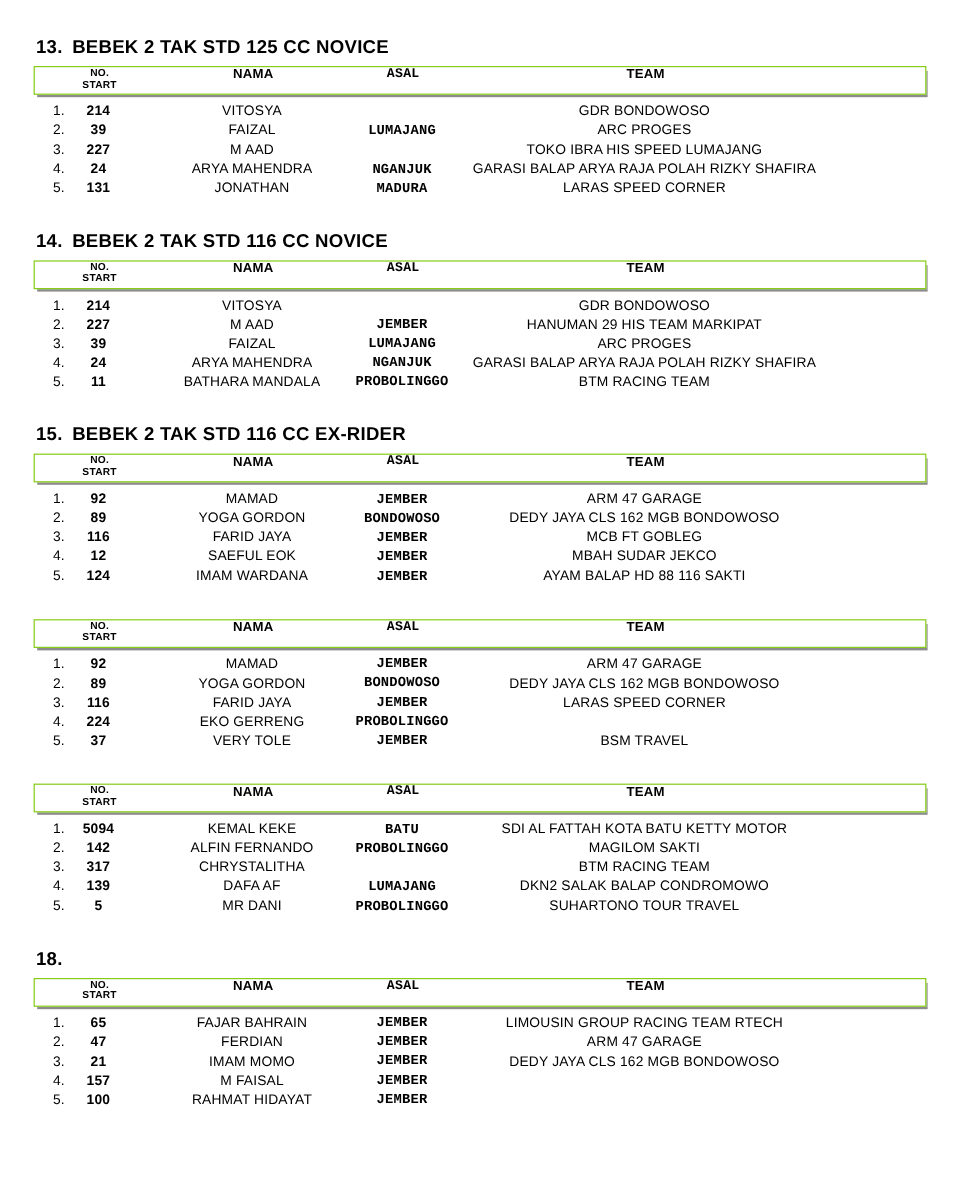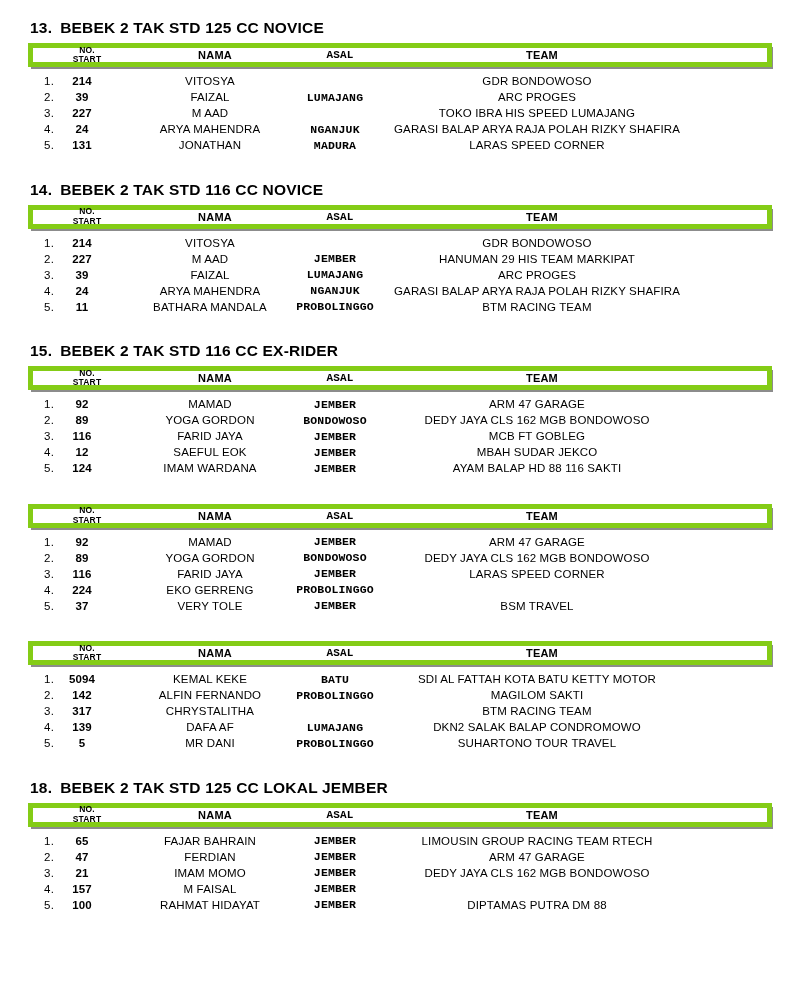--- a/index.html
+++ b/index.html
@@ -9,21 +9,21 @@
   }
   .page {
     position: relative;
     width: 800px;
     height: 982px;
     background: #ffffff;
     color: #000000;
     font-family: "Liberation Sans", sans-serif;
     overflow: hidden;
     box-sizing: border-box;
-    padding-top: 19px;
+    padding-top: 31px;
   }
   .section {
     width: 744px;
     margin-left: 28px;
   }
   .section + .section {
     margin-top: 27.5px;
   }
   .sec-heading {
     display: flex;
@@ -32,25 +32,25 @@
     height: 16px;
     font-size: 15.5px;
     font-weight: bold;
     letter-spacing: 0.2px;
     white-space: nowrap;
   }
   .sec-num { margin-right: 8px; }
   .thead {
     margin-top: 8px;
     height: 24px;
-    border: 5px solid #84cc16;
+    border: 1px solid #84cc16;
     box-shadow: 2px 3px 0 -1px #8c8c8c;
     box-sizing: border-box;
     display: flex;
-    align-items: center;
+    align-items: flex-start;
     background: #ffffff;
   }
   .rows {
     margin-top: 6px;
   }
   .trow {
     height: 16px;
     display: flex;
     align-items: center;
   }
@@ -343,21 +343,20 @@
         <div class="cell c-nama">MR DANI</div>
         <div class="cell c-asal">PROBOLINGGO</div>
         <div class="cell c-team">SUHARTONO TOUR TRAVEL</div>
       </div>
         </div>
   </div>
 
   <div class="section">
     <div class="sec-heading">
       <span class="sec-num">18.</span>
-      <span class="sec-title-text">BEBEK 2 TAK STD 125 CC LOKAL JEMBER</span>
     </div>
     <div class="thead">
       <div class="cell c-no"></div>
       <div class="cell c-start">
         <span>NO.</span>
         <span>START</span>
       </div>
       <div class="cell c-nama">NAMA</div>
       <div class="cell c-asal">ASAL</div>
       <div class="cell c-team">TEAM</div>
@@ -389,18 +388,17 @@
         <div class="cell c-no">4.</div>
         <div class="cell c-start">157</div>
         <div class="cell c-nama">M FAISAL</div>
         <div class="cell c-asal">JEMBER</div>
       </div>
           <div class="trow">
         <div class="cell c-no">5.</div>
         <div class="cell c-start">100</div>
         <div class="cell c-nama">RAHMAT HIDAYAT</div>
         <div class="cell c-asal">JEMBER</div>
-        <div class="cell c-team">DIPTAMAS PUTRA DM 88</div>
       </div>
         </div>
   </div>
 </div>
 </div>
 
 </body></html>

